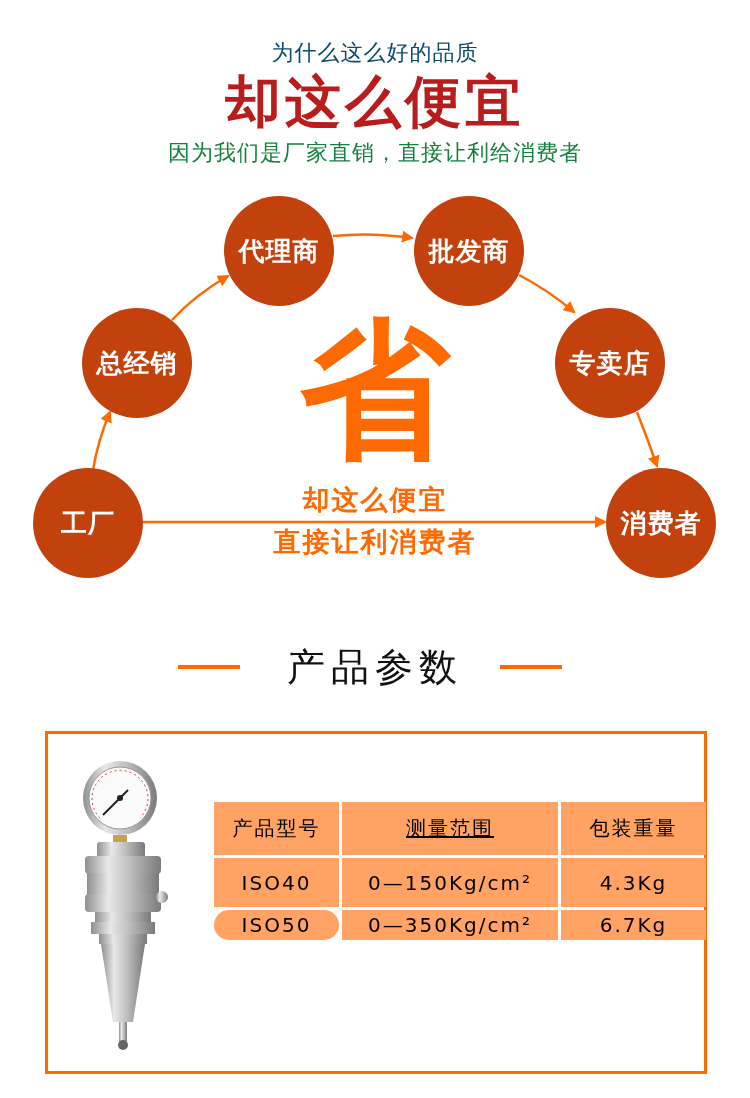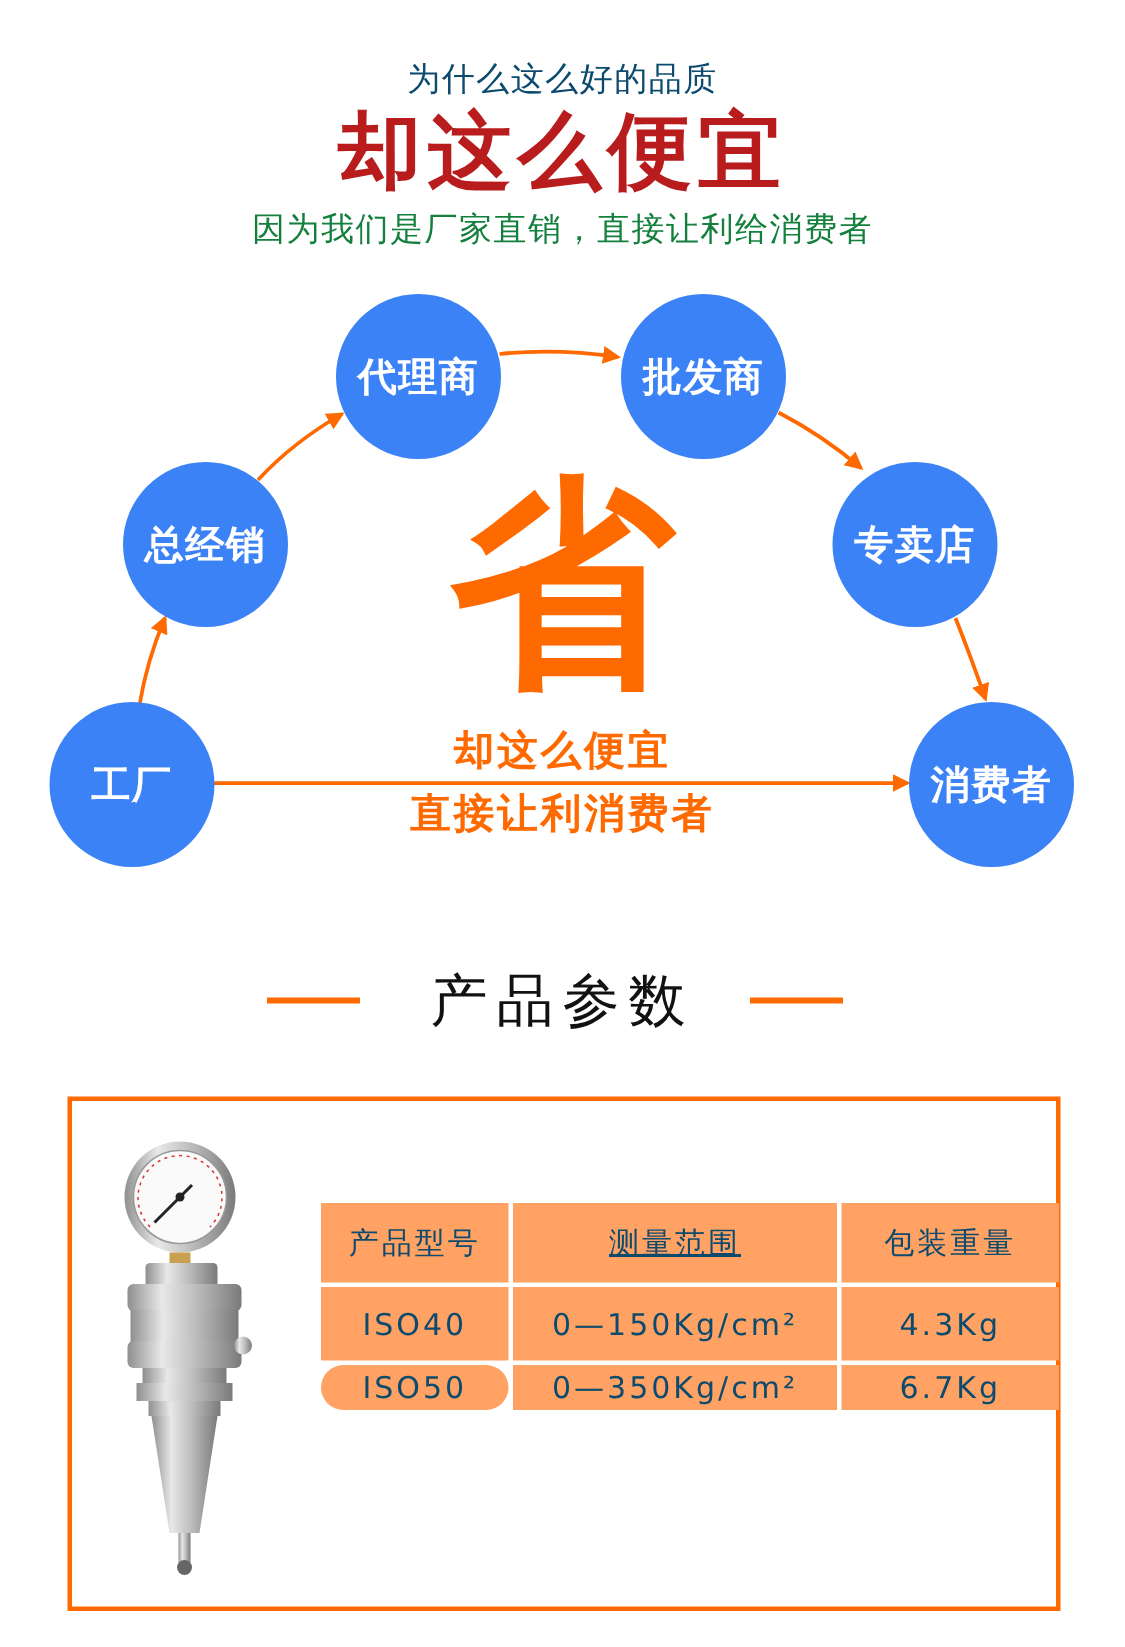--- a/index.html
+++ b/index.html
@@ -1,28 +1,28 @@
 <!DOCTYPE html>
 <html><head>
 <meta charset="utf-8">
 <style>
   * { margin:0; padding:0; box-sizing:border-box; }
   body { width:750px; height:1098px; background:#ffffff; font-family:"DejaVu Sans","Liberation Sans",sans-serif; position:relative; overflow:hidden; }
   .abs { position:absolute; }
   .hdr1 { left:0; width:750px; top:38px; text-align:center; color:#0c4a6e; font-size:22px; letter-spacing:1px; }
   .hdr2 { left:0; width:750px; top:70px; text-align:center; color:#b91c1c; font-size:56px; font-weight:bold; letter-spacing:4px; line-height:64px; }
   .hdr3 { left:0; width:750px; top:138px; text-align:center; color:#15803d; font-size:22px; letter-spacing:1px; }
-  .circle { position:absolute; border-radius:50%; background:#3b82f6; color:#fff; font-weight:bold; display:flex; align-items:center; justify-content:center; font-size:26px; letter-spacing:1px; }
+  .circle { position:absolute; border-radius:50%; background:#c2410c; color:#fff; font-weight:bold; display:flex; align-items:center; justify-content:center; font-size:26px; letter-spacing:1px; }
   .big-char { left:290px; top:305px; width:170px; text-align:center; color:#ff6a00; font-size:150px; font-weight:bold; line-height:170px; }
   .savetxt { left:200px; width:350px; text-align:center; color:#ff6a00; font-size:27px; font-weight:bold; letter-spacing:2px; }
   .sec-title { left:0; width:750px; top:642px; text-align:center; font-size:38px; font-weight:normal; color:#111; letter-spacing:6px; }
   .sec-line { height:4px; background:#ff6a00; top:665px; width:62px; }
   .box { left:45px; top:731px; width:662px; height:343px; border:3px solid #ff6a00; }
   table.spec { position:absolute; left:214px; top:802px; border-collapse:separate; border-spacing:3px; margin:-3px; }
-  table.spec td { background:#ffa263; color:#0c4a6e; text-align:center; font-size:20px; letter-spacing:2px; }
+  table.spec td { background:#ffa263; color:#000000; text-align:center; font-size:20px; letter-spacing:2px; }
 </style>
 </head>
 <body>
 
 <div class="abs hdr1">为什么这么好的品质</div>
 <div class="abs hdr2">却这么便宜</div>
 <div class="abs hdr3">因为我们是厂家直销，直接让利给消费者</div>
 
 <svg class="abs" style="left:0;top:0;" width="750" height="620">
   <defs>

